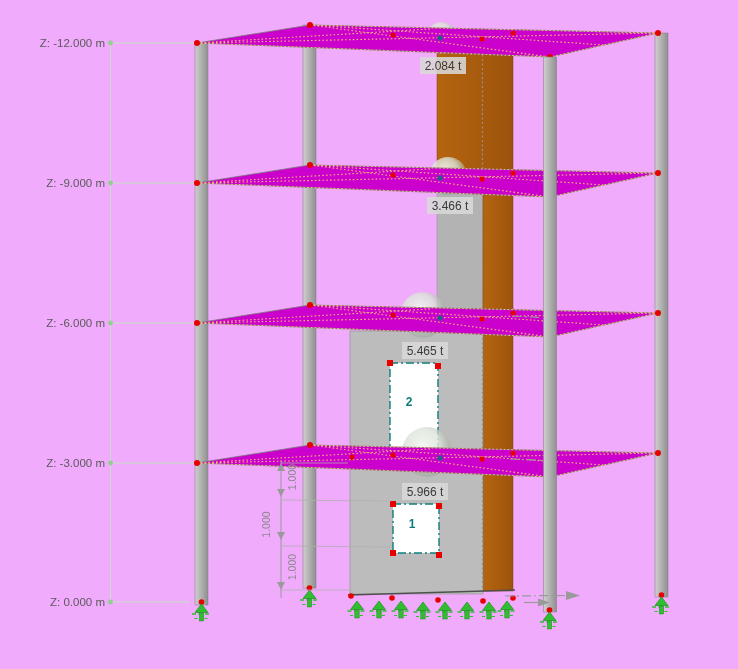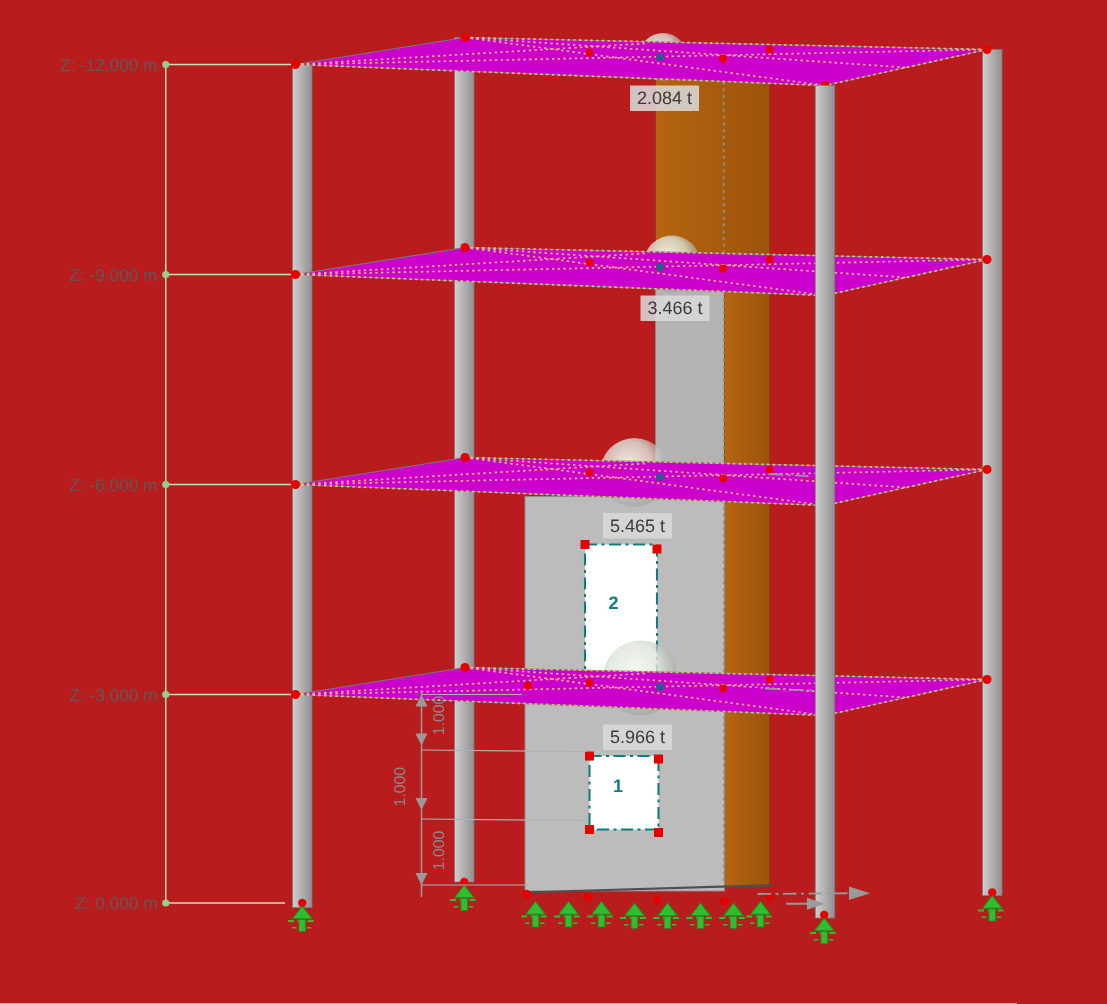--- a/index.html
+++ b/index.html
@@ -1,17 +1,17 @@
 <!DOCTYPE html>
 <html><head>
 <meta charset="utf-8">
 <style>
   html,body{margin:0;padding:0;background:#ffffff;}
   body{font-family:"Liberation Sans","DejaVu Sans",sans-serif;}
-  .viewport{width:738px;height:669px;position:relative;background:#b91c1c;overflow:hidden;}
+  .viewport{width:738px;height:669px;position:relative;background:#f0abfc;overflow:hidden;}
   svg{display:block;}
   text{font-family:"Liberation Sans","DejaVu Sans",sans-serif;}
   .lvl-label{font-size:11.5px;fill:#5a5a5a;}
   .mass-text{font-size:12px;fill:#3a3a3a;}
   .dim-text{font-size:10.5px;fill:#8a8a8a;}
   .opening-num{font-size:12px;font-weight:bold;fill:#0d7d7d;}
   .guide{stroke:#c2e0c2;stroke-width:1;}
   .mesh{stroke:#f6b87c;stroke-width:1.1;stroke-dasharray:1.6 2.2;fill:none;}
   .slab-outline{stroke:#7a7a7a;stroke-width:0.8;}
   .dimline{stroke:#9a9a9a;stroke-width:1;}

